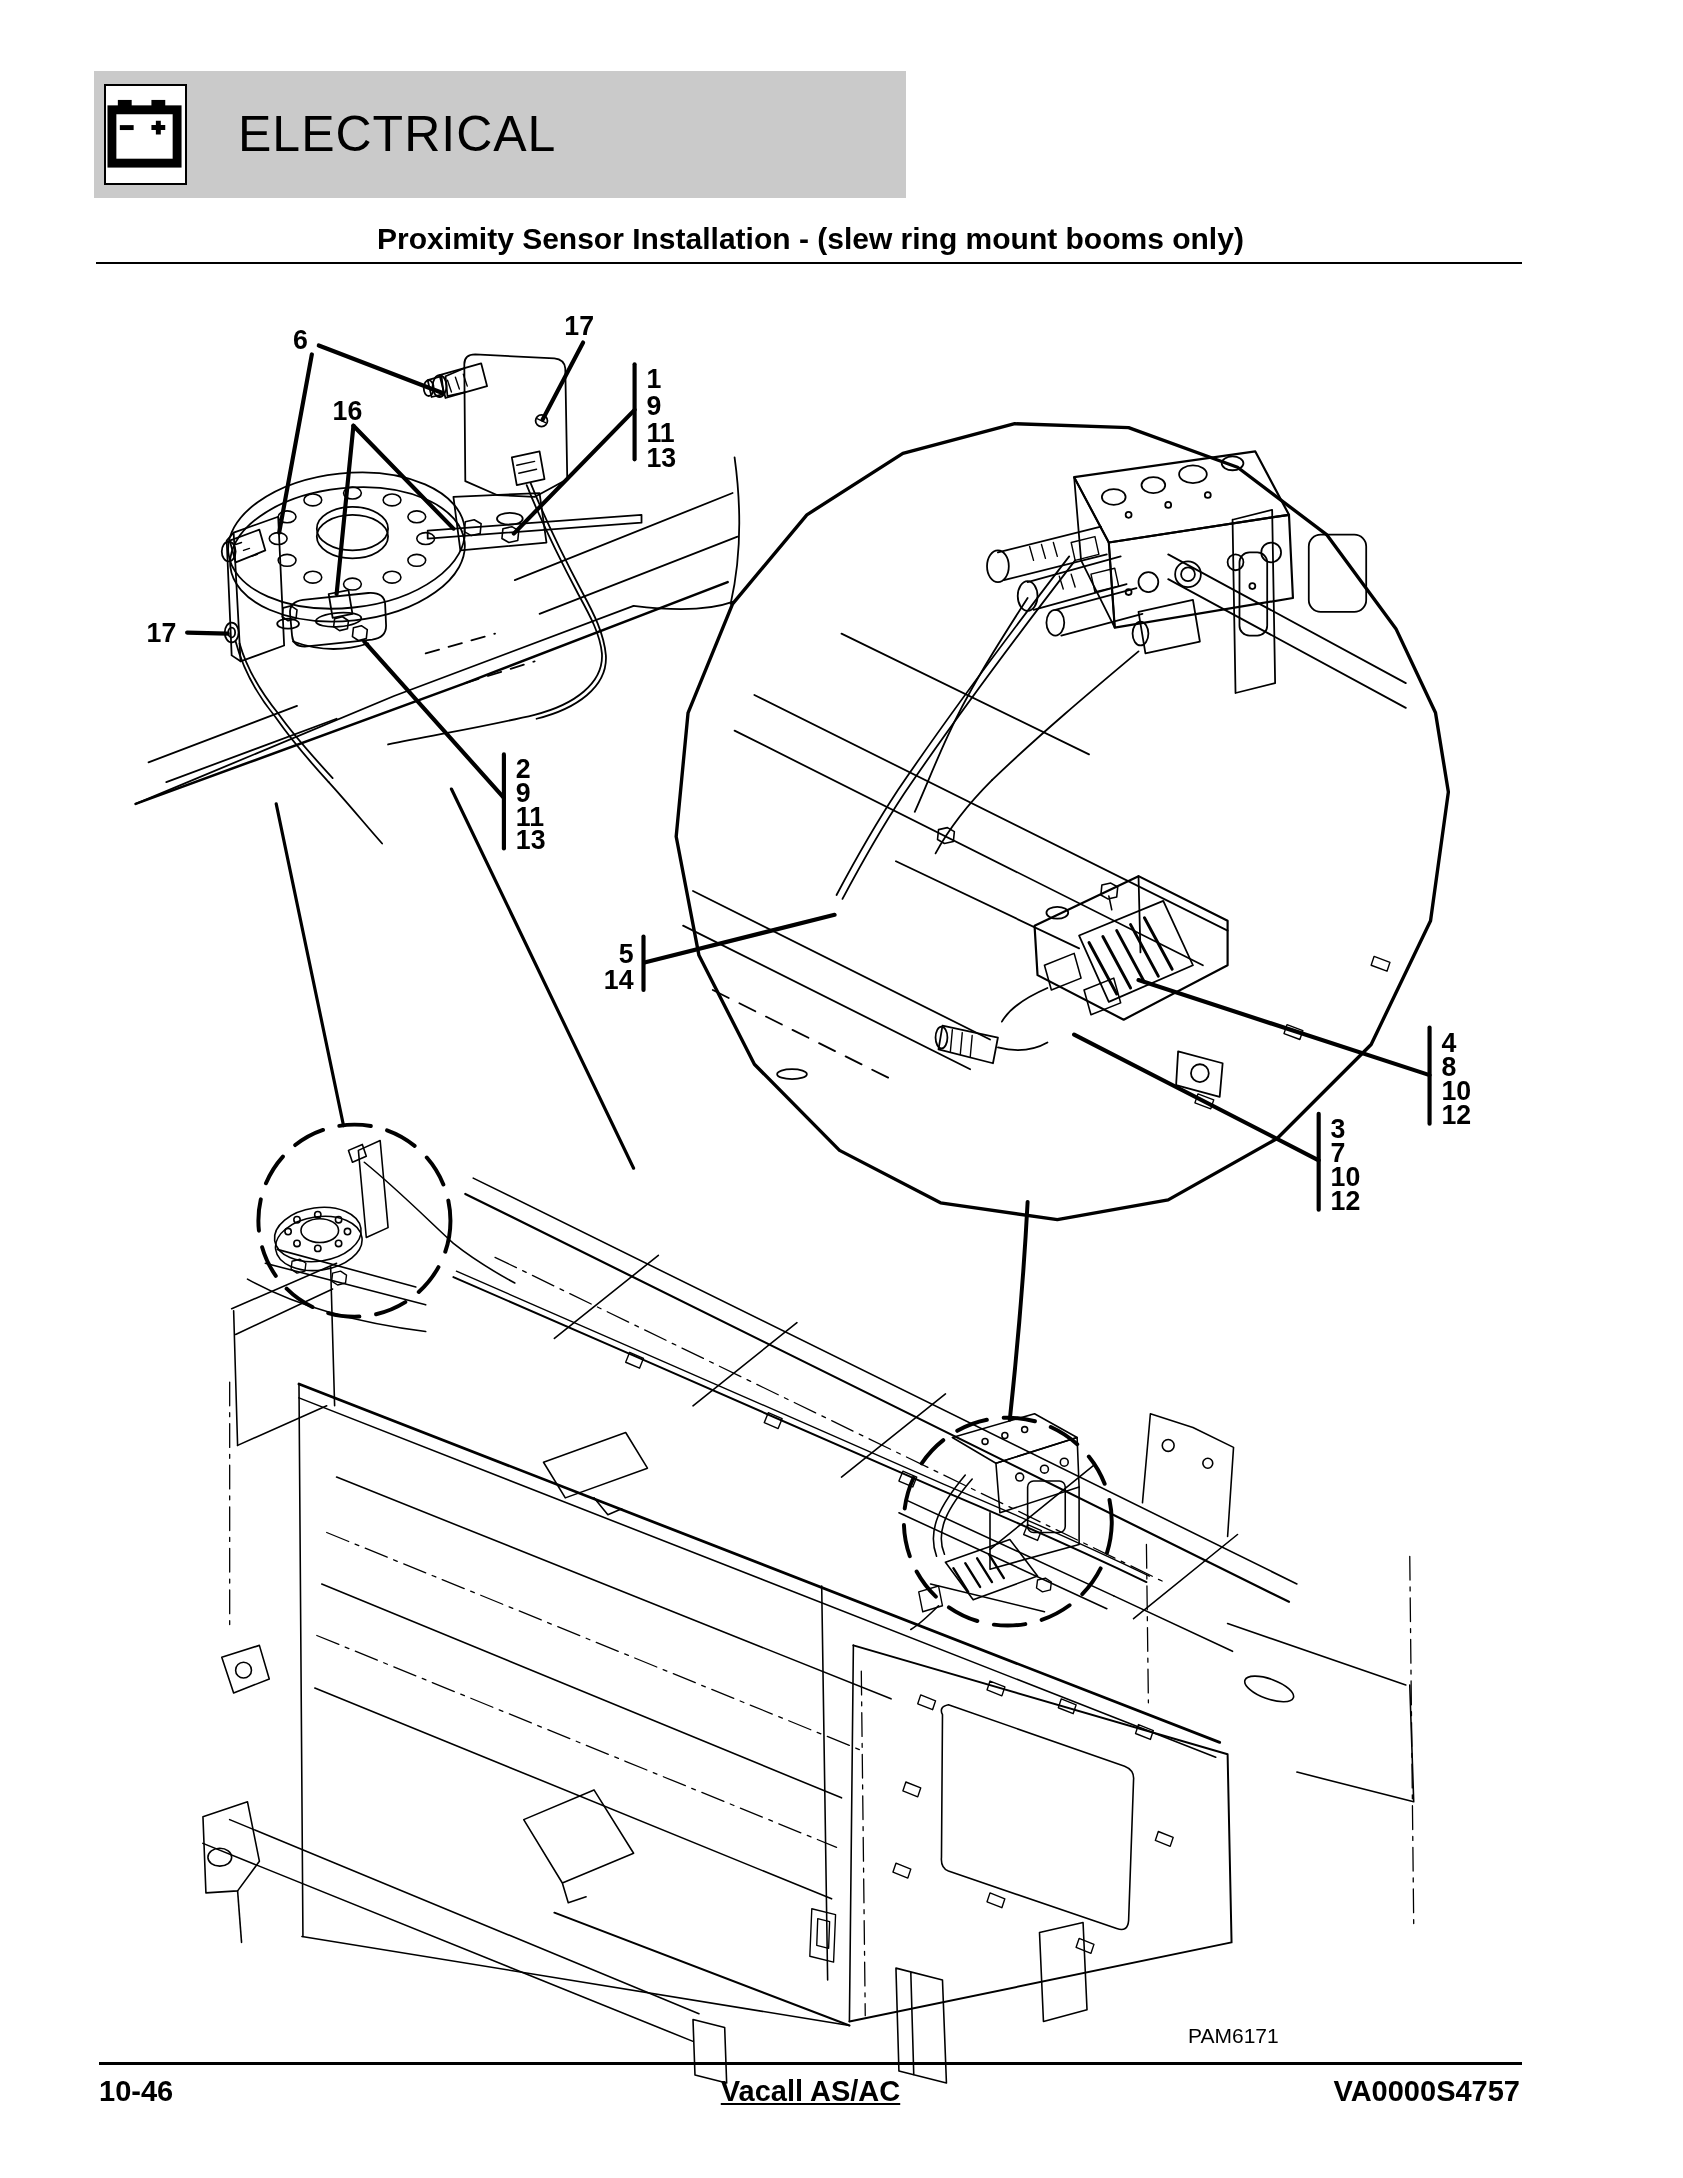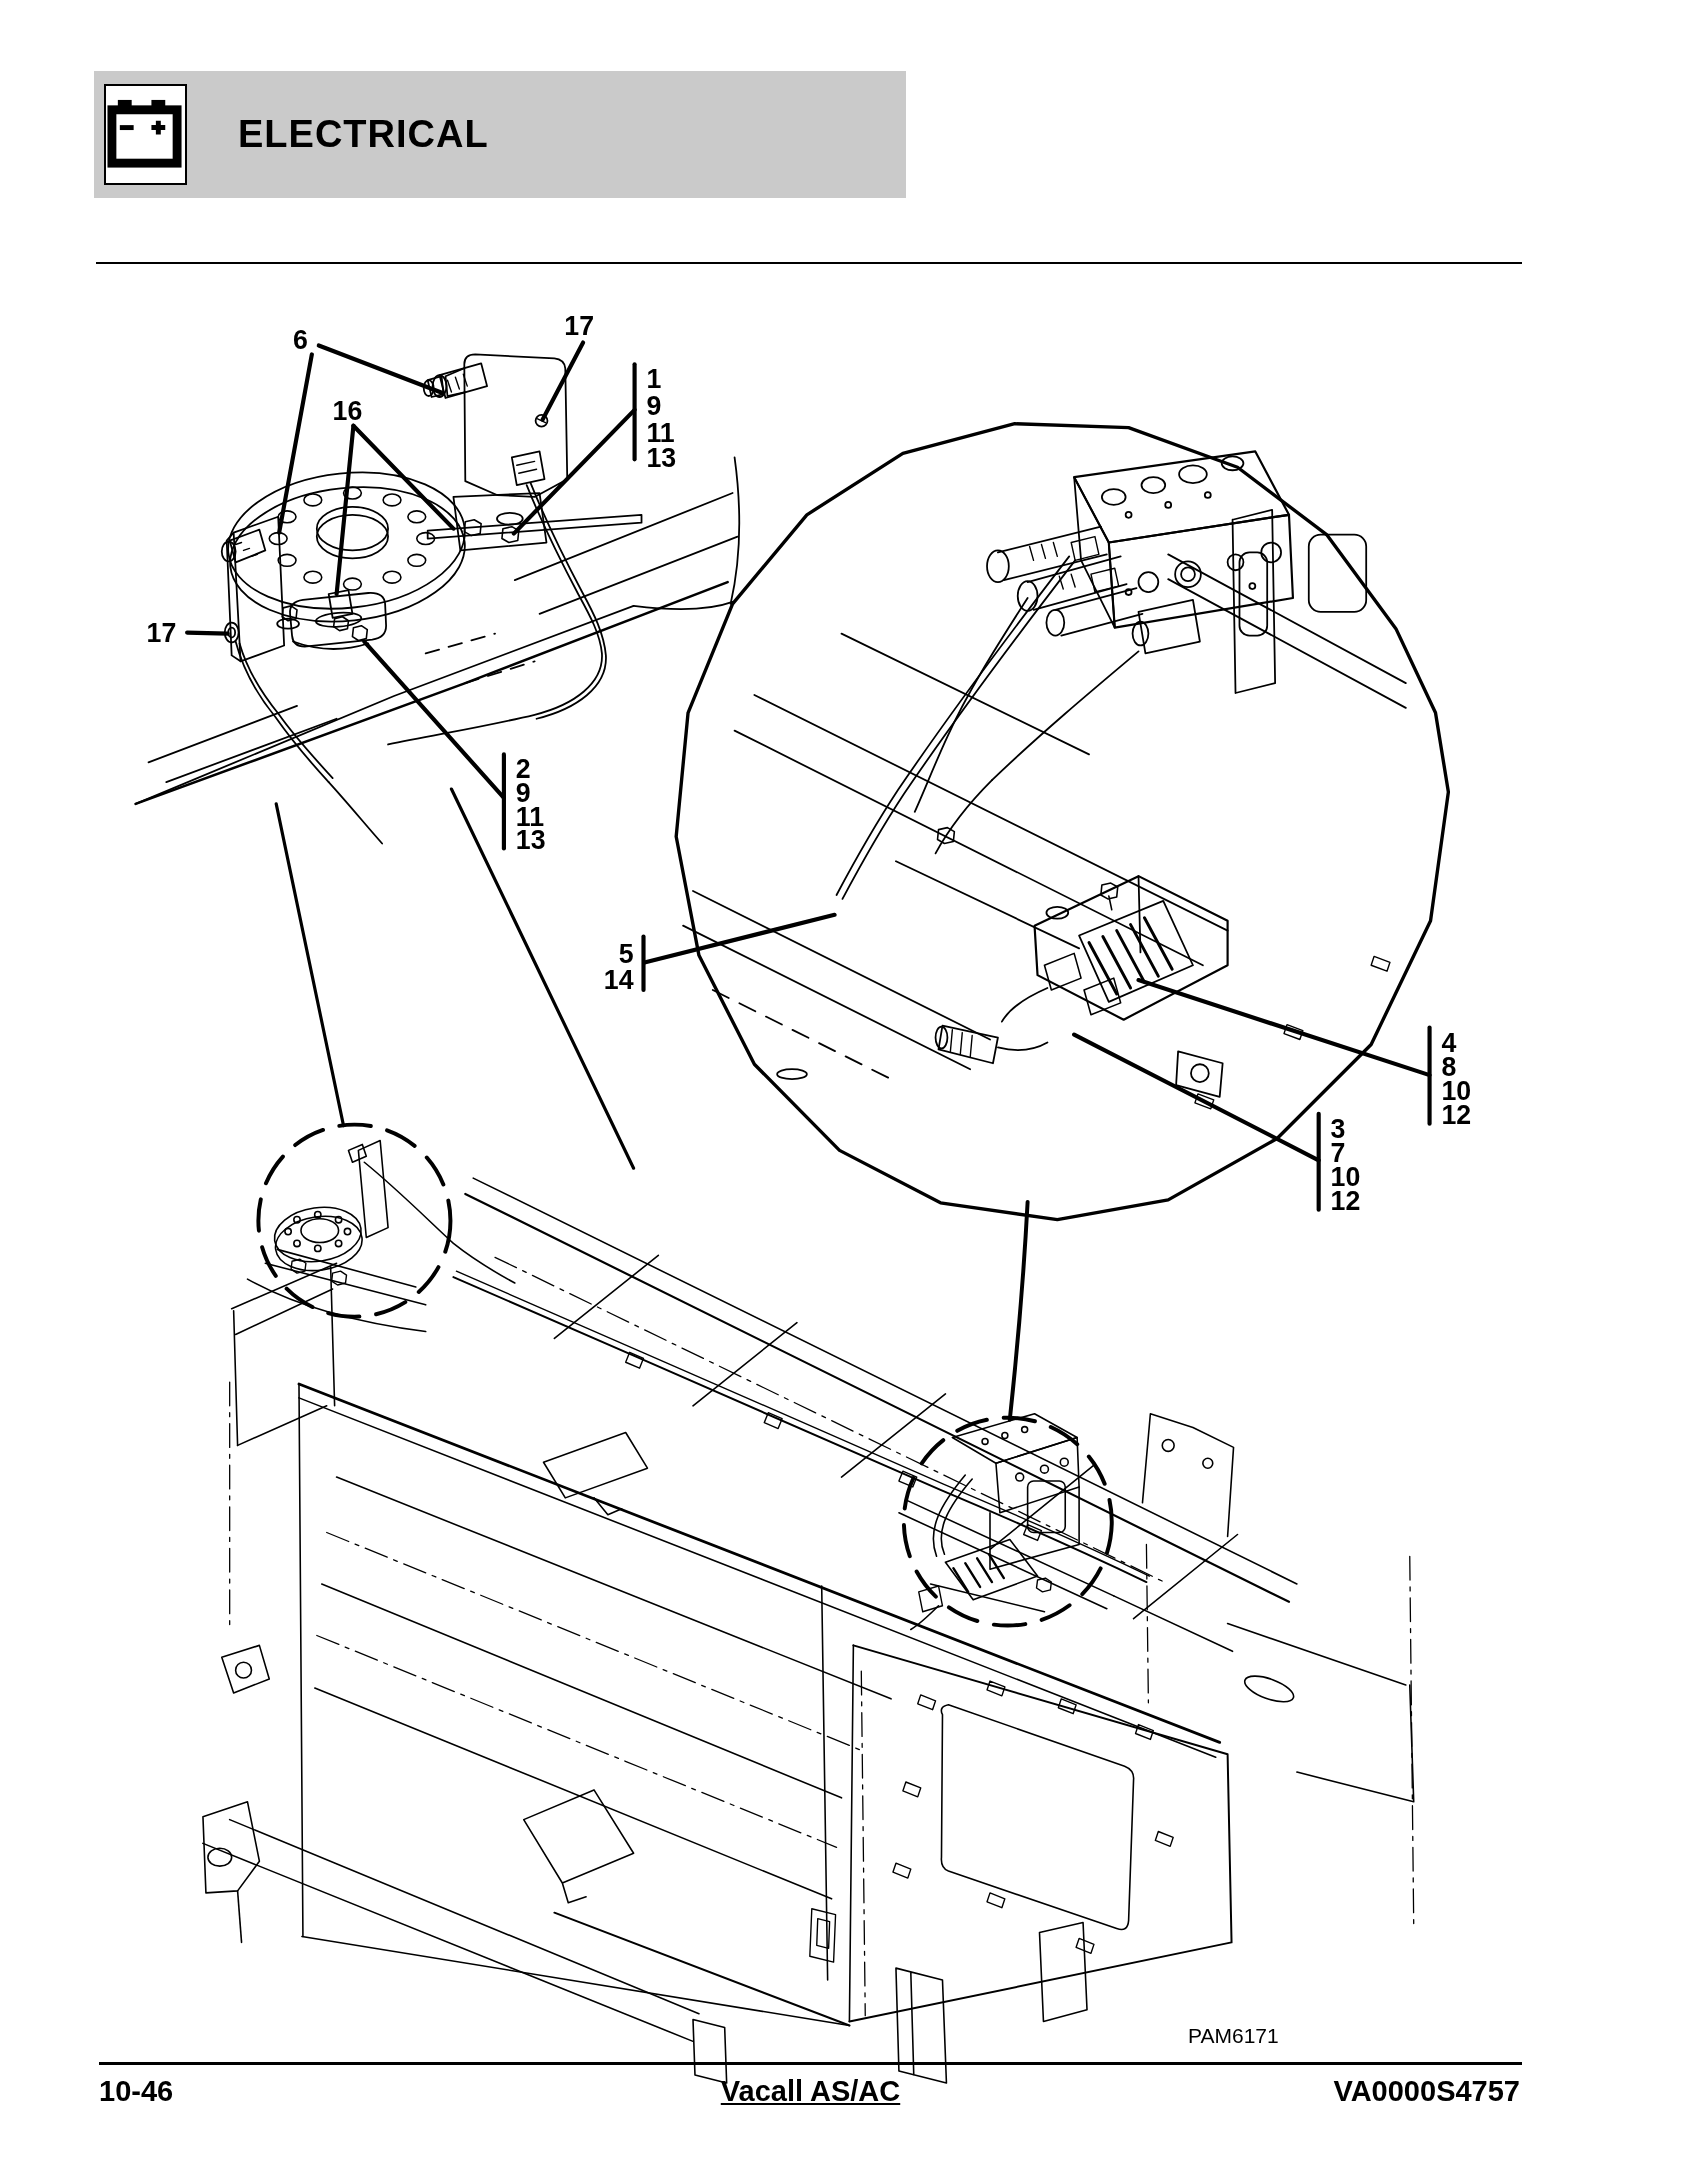--- a/index.html
+++ b/index.html
@@ -3,21 +3,21 @@
 <meta charset="utf-8">
 <style>
   html,body{margin:0;padding:0;background:#ffffff;}
   .page{position:relative;width:1683px;height:2178px;background:#fff;overflow:hidden;
         font-family:"Liberation Sans", sans-serif;color:#000;}
   
   .band{position:absolute;left:94px;top:71px;width:812px;height:127px;background:#cacaca;}
   .icon-box{position:absolute;left:104px;top:84px;width:83px;height:101px;background:#fff;
             border:2px solid #000;box-sizing:border-box;}
   .band-title{position:absolute;left:238px;top:71px;height:95px;line-height:127px;
-              font-size:38px;font-weight:bold;letter-spacing:1px;}
+              font-size:50px;font-weight:normal;letter-spacing:1px;}
   
   .fig-title{position:absolute;left:99px;top:222px;width:1423px;text-align:center;
              font-size:30px;font-weight:bold;}
   .title-rule{position:absolute;left:96px;top:262px;width:1426px;height:0;border-top:2px solid #000;}
   
   .fig-code{position:absolute;left:1188px;top:2024px;width:322px;font-size:21px;}
   
   .footer-rule{position:absolute;left:99px;top:2062px;width:1423px;height:0;border-top:3px solid #000;}
   .footer{position:absolute;left:99px;top:2075px;width:1423px;font-size:29px;font-weight:bold;}
   .footer .l{position:absolute;left:0;top:0;}
@@ -37,20 +37,21 @@
     <svg width="79" height="97" viewBox="0 0 80 98">
       <rect x="12" y="14" width="14" height="12" fill="#000"></rect>
       <rect x="46" y="14" width="14" height="12" fill="#000"></rect>
       <rect x="6" y="24" width="66" height="54" fill="none" stroke="#000" stroke-width="9"></rect>
       <path d="M14 42 L28 42" stroke="#000" stroke-width="5" fill="none"></path>
       <path d="M46 42 L60 42 M53 35 L53 49" stroke="#000" stroke-width="5" fill="none"></path>
     </svg>
   </div>
   <div class="band-title">ELECTRICAL</div>
 
+  <div class="fig-title">Proximity Sensor Installation - (slew ring mount booms only)</div>
   <div class="title-rule"></div>
 
   <svg class="art" width="1683" height="2178" viewBox="0 0 1700 2200" stroke="#000" fill="none" stroke-linecap="round" stroke-linejoin="round">
 
     <g stroke-width="1.8">
 
       <path d="M137,812 L470,690 L735,588" stroke-width="2.6"></path>
       <path d="M137,812 L398,703 L640,612"></path>
       <path d="M640,612 C688,618 718,616 740,608"></path>
       <path d="M742,462 C750,520 748,566 738,610"></path>

